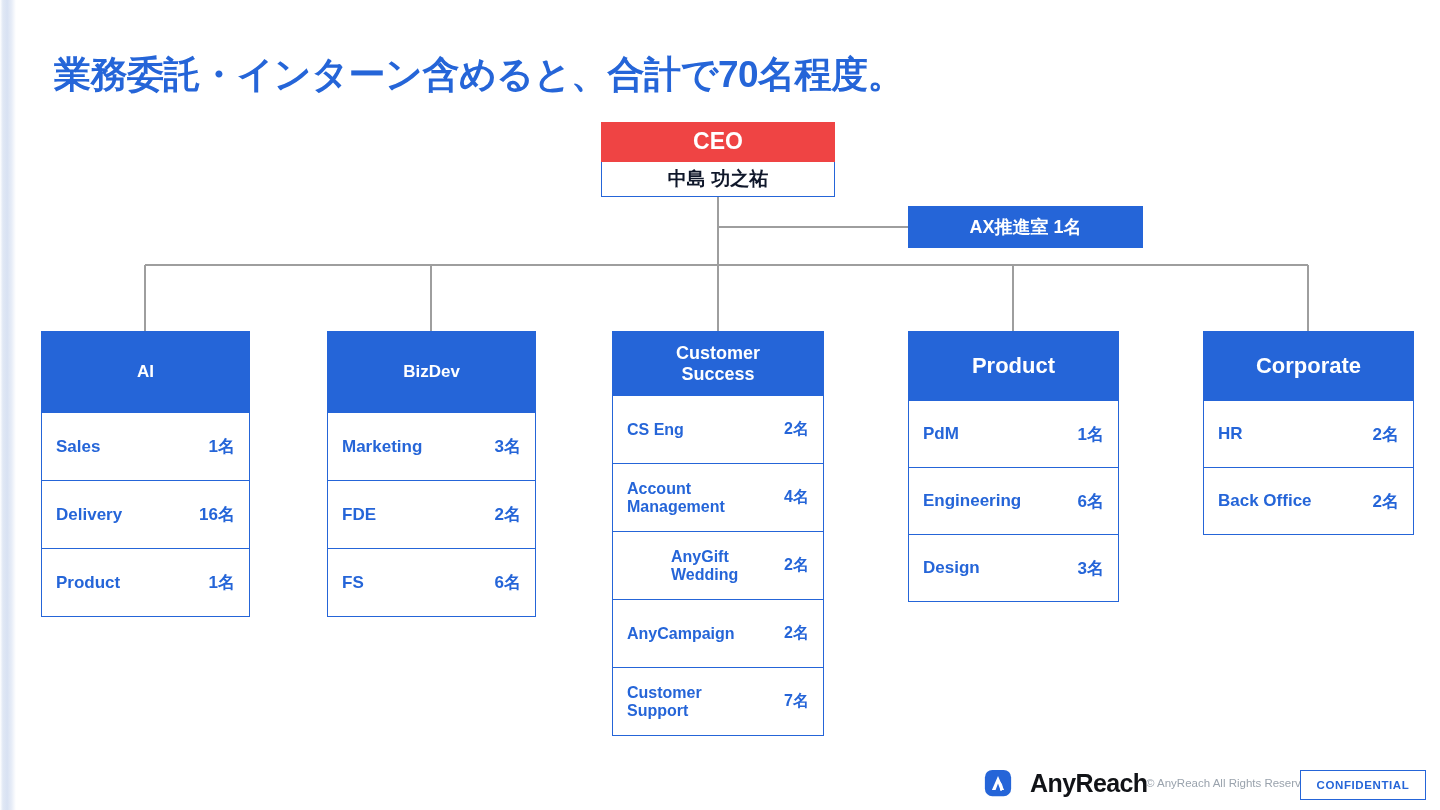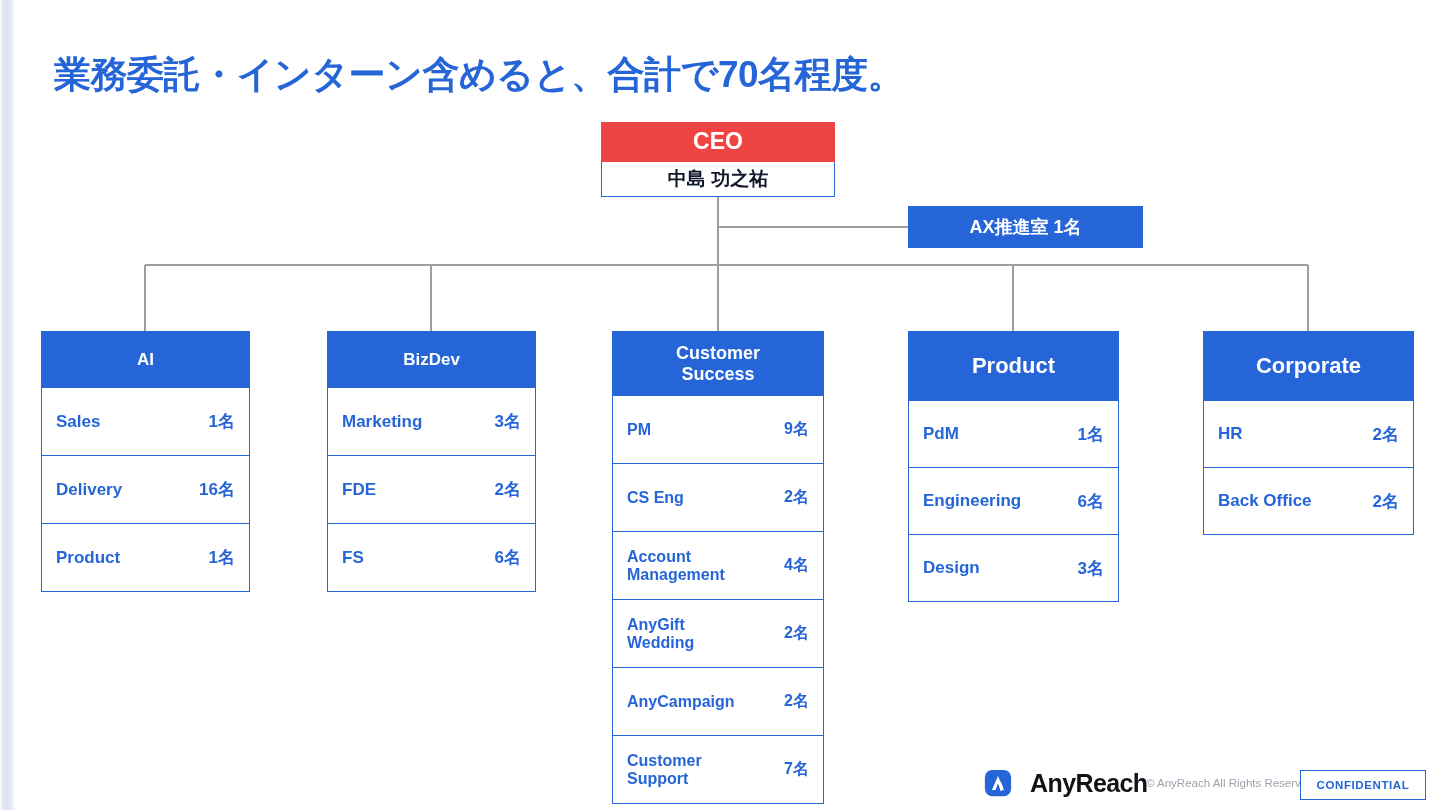--- a/index.html
+++ b/index.html
@@ -72,21 +72,21 @@
   .row .rlabel { text-align: left; line-height: 1.12; }
   .row .rcount { text-align: right; white-space: nowrap; padding-left: 8px; }
 
   
   #dept-ai      { left: 41px;   top: 331px; width: 209px; }
   #dept-bizdev  { left: 327px;  top: 331px; width: 209px; }
   #dept-cs      { left: 612px;  top: 331px; width: 212px; }
   #dept-product { left: 908px;  top: 331px; width: 211px; }
   #dept-corp    { left: 1203px; top: 331px; width: 211px; }
 
-  #dept-ai .dhdr, #dept-bizdev .dhdr { height: 57px; font-size: 17px; }
+  #dept-ai .dhdr, #dept-bizdev .dhdr { height: 82px; font-size: 17px; }
   #dept-cs .dhdr { height: 65px; font-size: 18px; }
   #dept-product .dhdr, #dept-corp .dhdr { height: 70px; font-size: 22px; }
 
   #dept-ai .row, #dept-bizdev .row { height: 68px; font-size: 17px; }
   #dept-cs .row { height: 68px; font-size: 16px; }
   #dept-product .row, #dept-corp .row { height: 67px; font-size: 17px; }
 
   
   .footer { position: absolute; left: 983px; top: 762px; width: 440px; height: 44px; }
   .logo-wrap { position: absolute; left: 0; top: 6px; display: flex; align-items: center; gap: 17px; }
@@ -171,34 +171,30 @@
         <span class="rcount">6名</span>
       </div>
     </div>
   </div>
 
   <div class="dept" id="dept-cs">
     <div class="dhdr" style="white-space: pre-line;">Customer
 Success</div>
     <div class="rows">
       <div class="row">
-        <span class="rlabel">PM</span>
-        <span class="rcount">9名</span>
-      </div>
-      <div class="row">
         <span class="rlabel">CS Eng</span>
         <span class="rcount">2名</span>
       </div>
       <div class="row">
         <span class="rlabel" style="white-space: pre-line;">Account
 Management</span>
         <span class="rcount">4名</span>
       </div>
       <div class="row">
-        <span class="rlabel" style="white-space: pre-line;">AnyGift
+        <span class="rlabel" style="white-space: pre-line; margin-left: 44px;">AnyGift
 Wedding</span>
         <span class="rcount">2名</span>
       </div>
       <div class="row">
         <span class="rlabel">AnyCampaign</span>
         <span class="rcount">2名</span>
       </div>
       <div class="row">
         <span class="rlabel" style="white-space: pre-line;">Customer
 Support</span>

